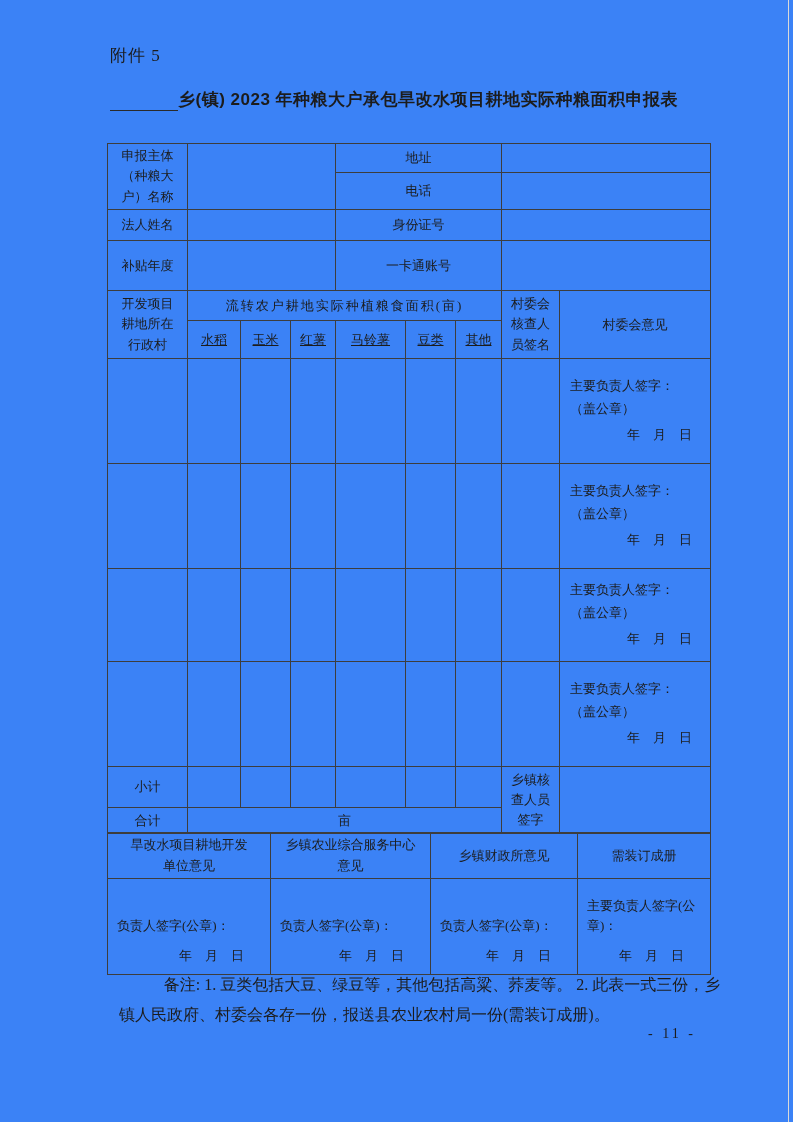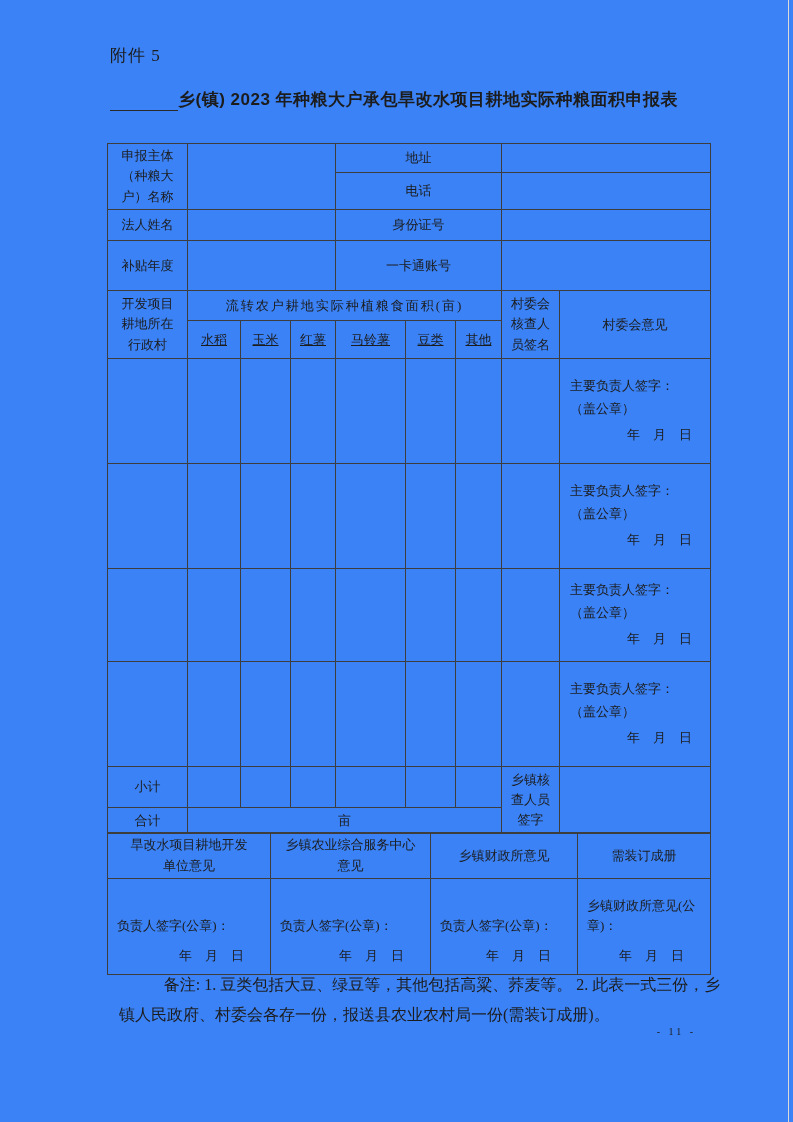--- a/index.html
+++ b/index.html
@@ -110,24 +110,24 @@
   .notes {
     position: absolute;
     left: 119px; top: 970px;
     width: 606px;
     font-size: 16px;
     line-height: 1.85;
     text-indent: 2.8em;
   }
   .page-number {
     position: absolute;
-    left: 616px; top: 1026px;
+    left: 648px; top: 1026px;
     width: 80px;
-    text-align: right;
-    font-size: 10px;
+    text-align: left;
+    font-size: 14px;
     letter-spacing: 3px;
   }
 </style>
 </head>
 <body>
 
 <div class="page">
 
   <div class="attachment">附件 5</div>
 
@@ -304,21 +304,21 @@
       </td>
       <td class="opcell">
         <div class="op-sign">负责人签字(公章)：</div>
         <div class="op-date">年　月　日</div>
       </td>
       <td class="opcell">
         <div class="op-sign">负责人签字(公章)：</div>
         <div class="op-date">年　月　日</div>
       </td>
       <td class="opcell">
-        <div class="op-sign">乡镇财政所意见(公
+        <div class="op-sign">主要负责人签字(公
 章)：</div>
         <div class="op-date">年　月　日</div>
       </td>
     </tr>
   </tbody>
     </table>
 
   <div class="notes">备注: 1. 豆类包括大豆、绿豆等，其他包括高粱、荞麦等。 2. 此表一式三份，乡镇人民政府、村委会各存一份，报送县农业农村局一份(需装订成册)。</div>
 
   <div class="page-number">- 11 -</div>

